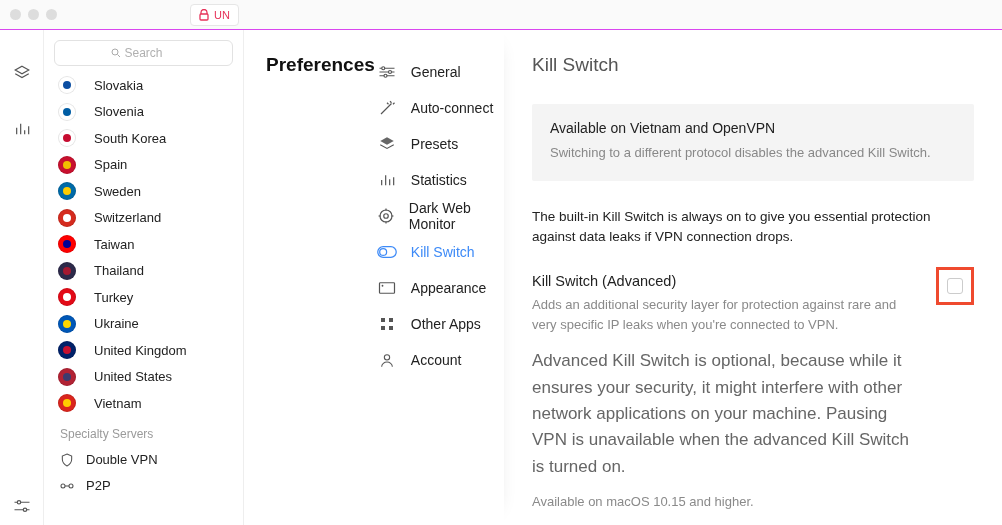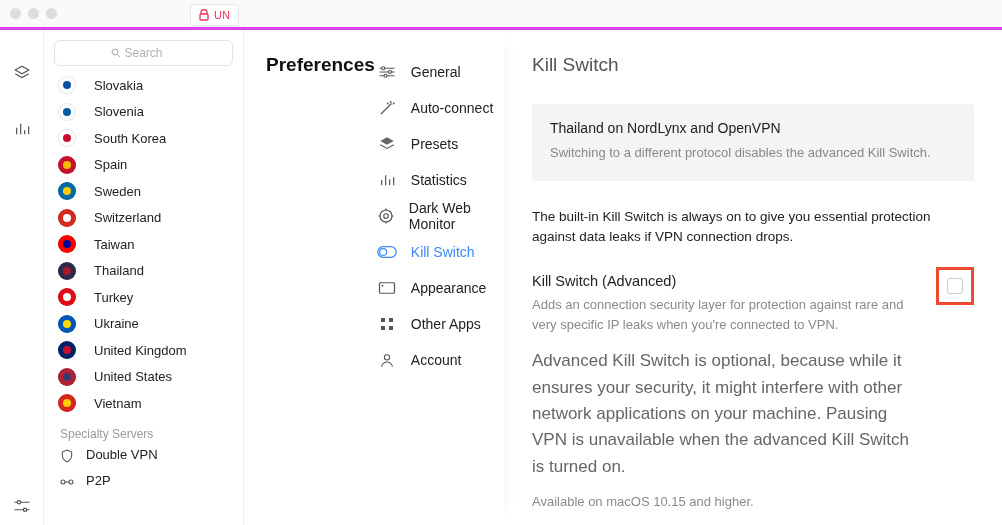--- a/index.html
+++ b/index.html
@@ -1,39 +1,39 @@
 <!DOCTYPE html>
 <html><head>
 <meta charset="utf-8">
 <style>
   * { box-sizing: border-box; margin: 0; padding: 0; }
   html, body { width: 1002px; height: 525px; font-family: -apple-system, BlinkMacSystemFont, "Segoe UI", Arial, sans-serif; overflow: hidden; background:#fff; }
   .window { width: 1002px; height: 525px; display: flex; flex-direction: column; }
-  .titlebar { height: 30px; display:flex; align-items:center; padding:0 10px; border-bottom:3px solid #d946ef; background:#fafafa; position:relative;}
+  .titlebar { height: 30px; display:flex; align-items:center; padding:0 10px; border-bottom:1px solid #d946ef; background:#fafafa; position:relative;}
   .traffic { display:flex; gap:7px; }
   .dot { width:11px; height:11px; border-radius:50%; background:#ddd; }
   .header-btn { position:absolute; left:190px; top:4px; height:22px; border:1px solid #e6e6e6; border-radius:4px; background:#fff; display:flex; align-items:center; padding:0 8px; font-size:11px; color:#e6335a; gap:5px;}
   .body { flex:1; display:flex; min-height:0;}
   
   .iconbar { width:44px; border-right:1px solid #eee; display:flex; flex-direction:column; align-items:center; padding-top:34px; gap:38px; position:relative;}
   .iconbar .ico { width:18px; height:18px; display:flex; align-items:center; justify-content:center; color:#555;}
   .iconbar .bottom-ico { position:absolute; bottom:10px;}
   
   .countrybar { width:200px; border-right:1px solid #eee; display:flex; flex-direction:column; }
   .searchwrap { padding:10px 10px 6px;}
   .search { width:100%; height:26px; border:1px solid #e2e2e2; border-radius:6px; background:#fff; font-size:12px; text-align:center; color:#999;}
   .search::placeholder { color:#b0b0b0; }
   .search-row { position:relative;}
   .search-row .sicon { position:absolute; left:50%; margin-left:-34px; top:17px; color:#aaa; font-size:11px;}
   .countries { flex:1; overflow:hidden; padding:0 0 0 14px;}
   .clist { list-style:none; }
   .country { display:flex; align-items:center; gap:18px; height:26.5px; font-size:13px; color:#222; cursor:pointer;}
   .flag { width:18px; height:18px; border-radius:50%; display:inline-flex; align-items:center; justify-content:center; font-size:11px; background:#f0f0f0; box-shadow:0 0 0 1px rgba(0,0,0,.08) inset;}
   .section-label { font-size:12px; color:#9a9a9a; margin:10px 0 6px 2px;}
-  .spec { display:flex; gap:10px; height:26px; font-size:13px; color:#222; cursor:pointer;}
+  .spec { display:flex; align-items:center; gap:10px; height:26px; font-size:13px; color:#222; cursor:pointer;}
   .spec .sic { width:18px; height:18px; display:flex; align-items:center; justify-content:center; color:#555;}
   
   .prefcol { width:260px; display:flex; flex-direction:row; padding:24px 0 0 22px; background:#fff; box-shadow: 8px 0 20px -18px rgba(0,0,0,.2);}
   .prefcol h1 { font-size:19px; font-weight:600; margin-bottom:30px; color:#111;}
   .navlist { list-style:none; display:flex; flex-direction:column; }
   .navitem { display:flex; align-items:center; gap:14px; height:36px; font-size:14px; color:#222; cursor:pointer; border-radius:4px; padding-left:2px;}
   .navitem .nic { width:20px; height:20px; display:flex; align-items:center; justify-content:center; color:#555;}
   .navitem.active { color:#3d8af7;}
   .navitem.active .nic { color:#3d8af7;}
   
@@ -297,28 +297,28 @@
               </svg>
             </span>
             <span>Account</span>
           </li>
         </ul>
     </div>
 
     <div class="detail">
       <h2>Kill Switch</h2>
       <div class="infobox">
-        <div class="it">Thailand on NordLynx and OpenVPN</div>
+        <div class="it">Available on Vietnam and OpenVPN</div>
         <div class="isub">Switching to a different protocol disables the advanced Kill Switch.</div>
       </div>
       <div class="para">The built-in Kill Switch is always on to give you essential protection against data leaks if VPN connection drops.</div>
       <div class="adv-row">
         <div class="adv-text">
           <div class="adt">Kill Switch (Advanced)</div>
-          <div class="adsub">Adds an connection security layer for protection against rare and very specific IP leaks when you're connected to VPN.</div>
+          <div class="adsub">Adds an additional security layer for protection against rare and very specific IP leaks when you're connected to VPN.</div>
           <div class="adpara">Advanced Kill Switch is optional, because while it ensures your security, it might interfere with other network applications on your machine. Pausing VPN is unavailable when the advanced Kill Switch is turned on.</div>
           <div class="adnote">Available on macOS 10.15 and higher.</div>
         </div>
         <div class="chkwrap">
           <div class="chk"></div>
         </div>
       </div>
     </div>
   </div>
 </div>

